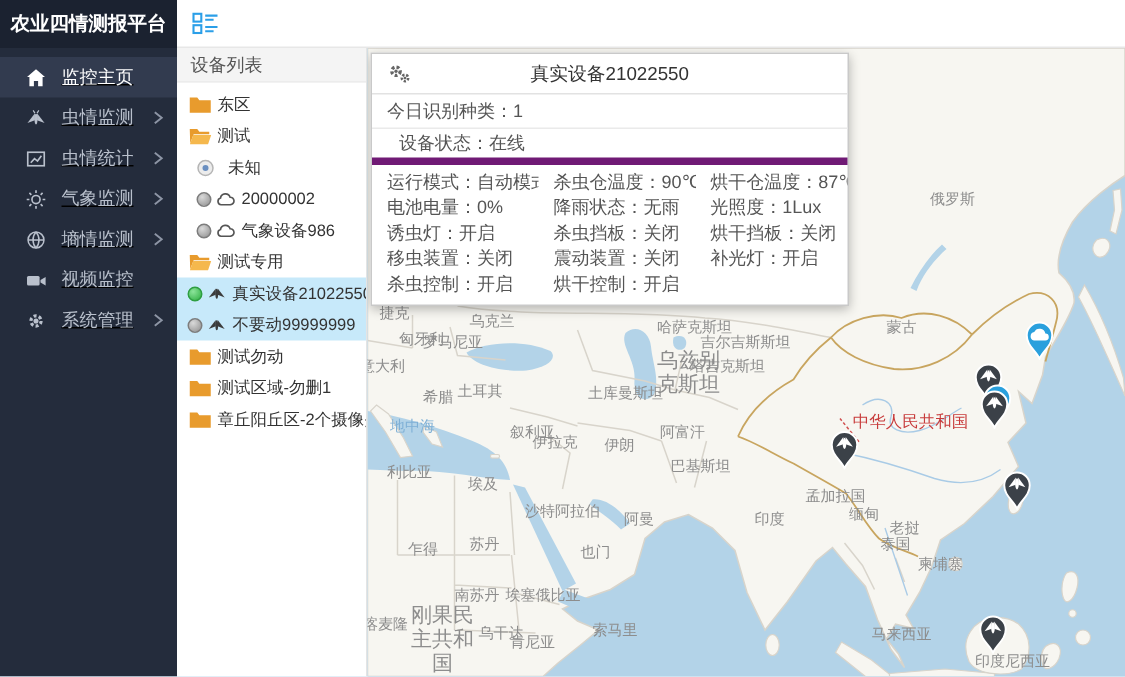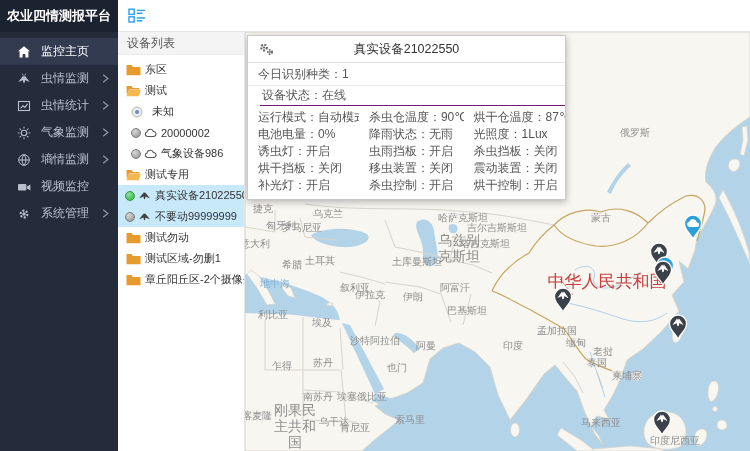--- a/index.html
+++ b/index.html
@@ -2,21 +2,21 @@
 <html><head>
 <meta charset="utf-8">
 <style>
   html,body{margin:0;padding:0;}
   body{width:750px;height:451px;overflow:hidden;font-family:"Liberation Sans","DejaVu Sans",sans-serif;background:#fff;}
   .app{display:flex;width:750px;height:451px;justify-content:flex-end;}
 
   
   .sidebar{width:118px;flex-shrink:0;background:#242c3c;display:flex;flex-direction:column;}
   .sidebar-title{height:32px;line-height:32px;background:#1b2230;color:#fff;font-size:13px;font-weight:bold;padding-left:7px;white-space:nowrap;overflow:hidden;}
-  .side-nav{padding-top:6px;}
+  .side-nav{padding-top:6px;text-decoration:underline;}
   .side-item{height:27px;display:flex;align-items:center;font-size:12px;color:#b9c0cc;cursor:pointer;}
   .side-item.active{background:#323b4f;color:#fff;}
   .side-item .s-icon{width:15px;height:15px;margin-left:16px;display:inline-flex;align-items:center;justify-content:center;color:inherit;}
   .side-item .s-label{margin-left:10px;flex:1;white-space:nowrap;}
   .side-item .s-arrow{margin-right:9px;display:inline-flex;}
 
   
   .main{flex:1;display:flex;flex-direction:column;min-width:0;}
   .topbar{height:32px;background:#fff;border-bottom:1px solid #e7e7e7;display:flex;align-items:center;padding-left:10px;box-sizing:border-box;flex-shrink:0;}
   .content{flex:1;display:flex;min-height:0;}
@@ -31,33 +31,33 @@
   .tree-row.selected{background:#c7e9fa;padding-left:7px;}
   .tree-row .t-icon{display:inline-flex;margin-right:4px;flex-shrink:0;}
   .tree-row .t-dot{width:10px;height:10px;border-radius:50%;margin-right:3px;flex-shrink:0;box-sizing:border-box;}
   .t-dot.green{background:radial-gradient(circle at 35% 30%,#8be49a,#2fae42);border:1px solid #2e9e41;}
   .t-dot.gray{background:radial-gradient(circle at 35% 30%,#d9d9d9,#8f8f8f);border:1px solid #7d7d7d;}
 
   
   .map{flex:1;position:relative;overflow:hidden;background:#b3d3e8;}
   .map svg.basemap{position:absolute;left:0;top:0;}
   .map-label{position:absolute;transform:translate(-50%,-50%);font-size:10px;color:#8d8d8d;white-space:nowrap;pointer-events:none;z-index:2;}
-  .map-label.red{color:#c83c3c;font-size:17px;}
+  .map-label.red{color:#c83c3c;font-size:11px;}
   .map-label.sea{color:#7fb0d6;}
   .map-label.wrap{white-space:normal;width:46px;text-align:center;line-height:1.15;font-size:14px;}
   .map-marker{position:absolute;transform:translate(-50%,-100%);width:22px;height:28px;z-index:3;cursor:pointer;}
 
   
   .popup{position:absolute;left:2px;top:3px;width:317px;background:#fff;border:1px solid #c9c9c9;box-shadow:0 2px 7px rgba(0,0,0,.28);font-size:12px;color:#555;z-index:5;}
   .popup-header{height:26px;display:flex;align-items:center;border-bottom:1px solid #e2e2e2;position:relative;}
   .popup-gears{position:absolute;left:10px;top:5px;display:inline-flex;cursor:pointer;}
   .popup-title{flex:1;text-align:center;color:#333;font-size:12.5px;}
   .popup-sec{border-bottom:1px solid #eaeaea;padding:2px 0;}
   .popup-row{height:18px;line-height:18px;padding-left:10px;}
-  .popup-status{height:19px;line-height:19px;padding-left:2px;border-bottom:1px solid #701a75;margin-left:12px;}
+  .popup-status{height:19px;line-height:19px;padding-left:18px;border-bottom:5px solid #701a75;}
   .popup-grid{display:grid;grid-template-columns:35% 33% 32%;padding:3px 0 5px;}
   .popup-grid .cell{height:17px;line-height:17px;padding-left:10px;white-space:nowrap;overflow:hidden;}
 </style>
 </head>
 <body>
 
 <div class="app">
 
   <aside class="sidebar">
     <div class="sidebar-title">农业四情测报平台</div>
@@ -473,21 +473,20 @@
             </div>
           <div class="popup-status" id="popup-status">设备状态：在线</div>
           <div class="popup-grid" id="popup-grid">
               <div class="cell">运行模式：自动模式</div>
               <div class="cell">杀虫仓温度：90℃</div>
               <div class="cell">烘干仓温度：87℃</div>
               <div class="cell">电池电量：0%</div>
               <div class="cell">降雨状态：无雨</div>
               <div class="cell">光照度：1Lux</div>
               <div class="cell">诱虫灯：开启</div>
-              <div class="cell">虫雨挡板：开启</div>
               <div class="cell">杀虫挡板：关闭</div>
               <div class="cell">烘干挡板：关闭</div>
               <div class="cell">移虫装置：关闭</div>
               <div class="cell">震动装置：关闭</div>
               <div class="cell">补光灯：开启</div>
               <div class="cell">杀虫控制：开启</div>
               <div class="cell">烘干控制：开启</div>
             </div>
         </div>
       </section>

